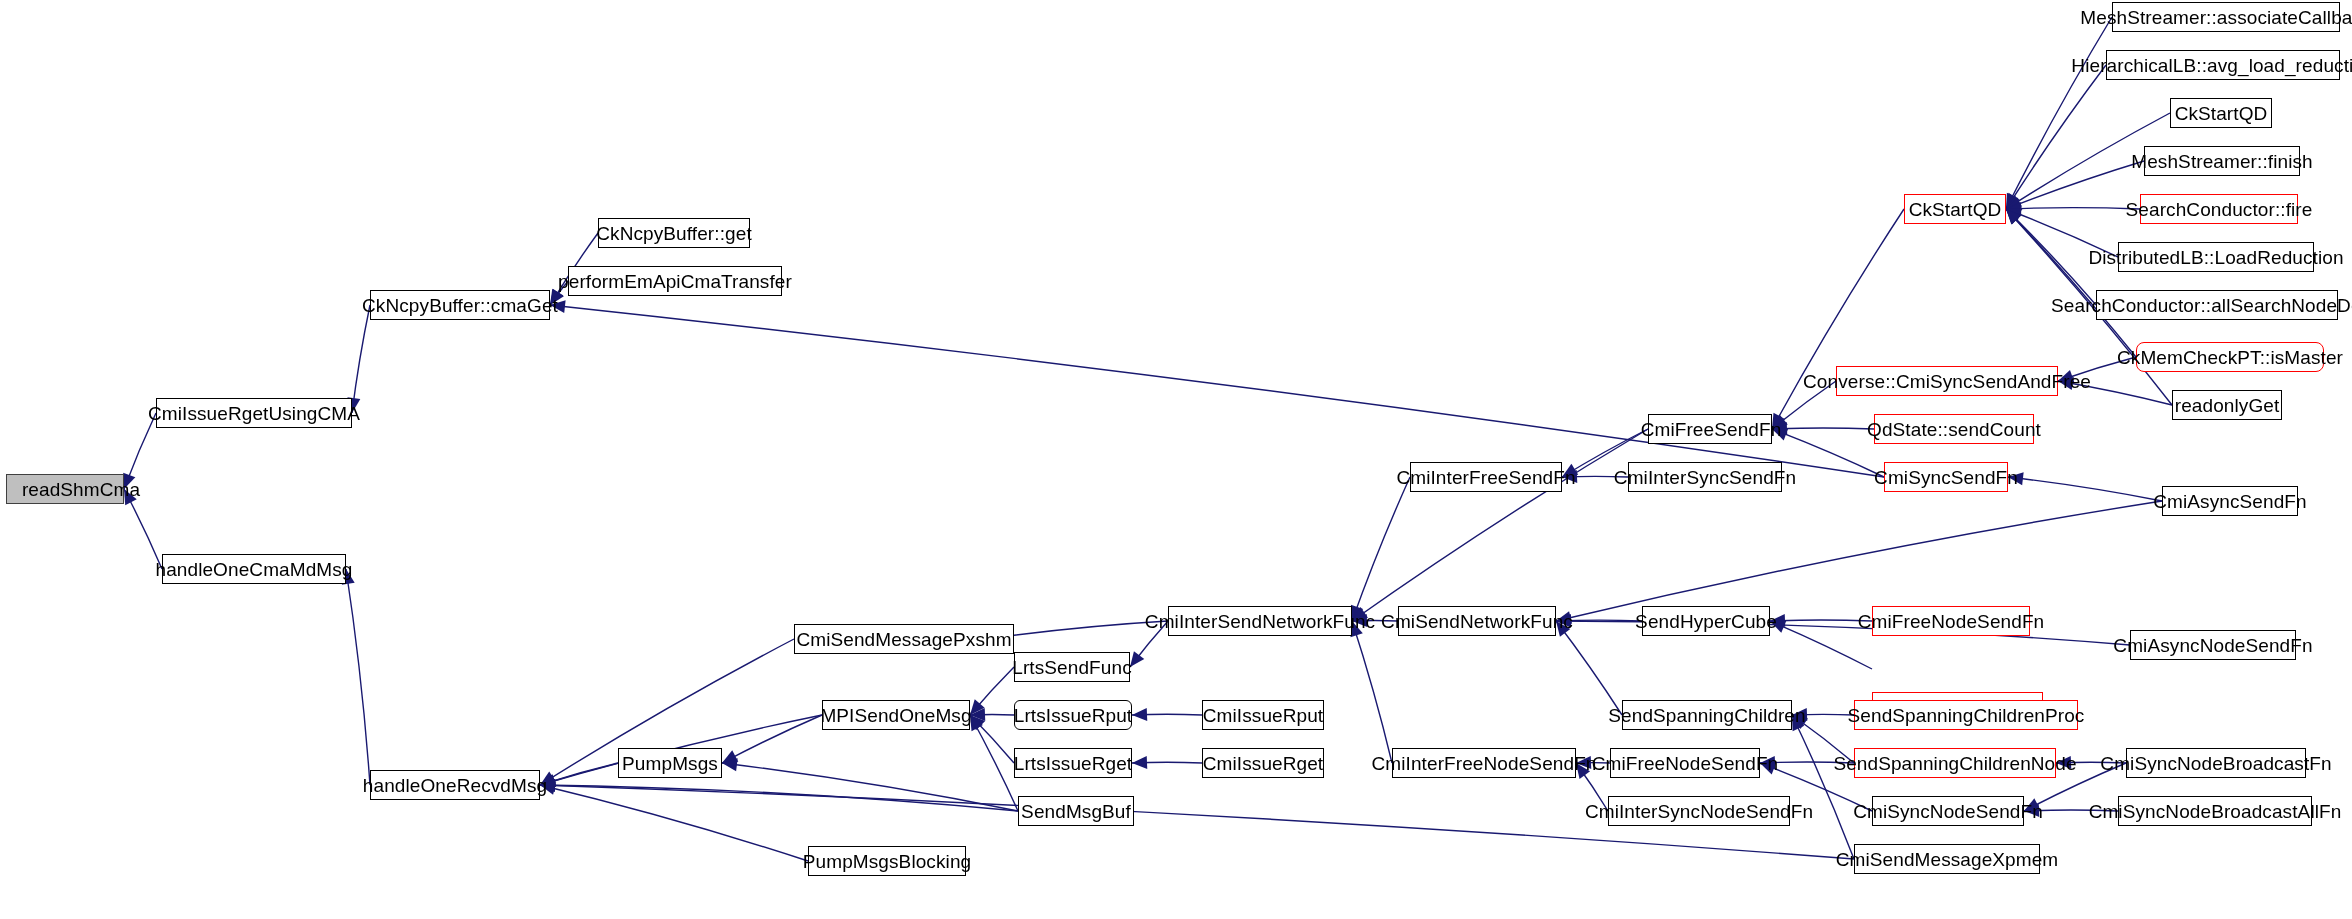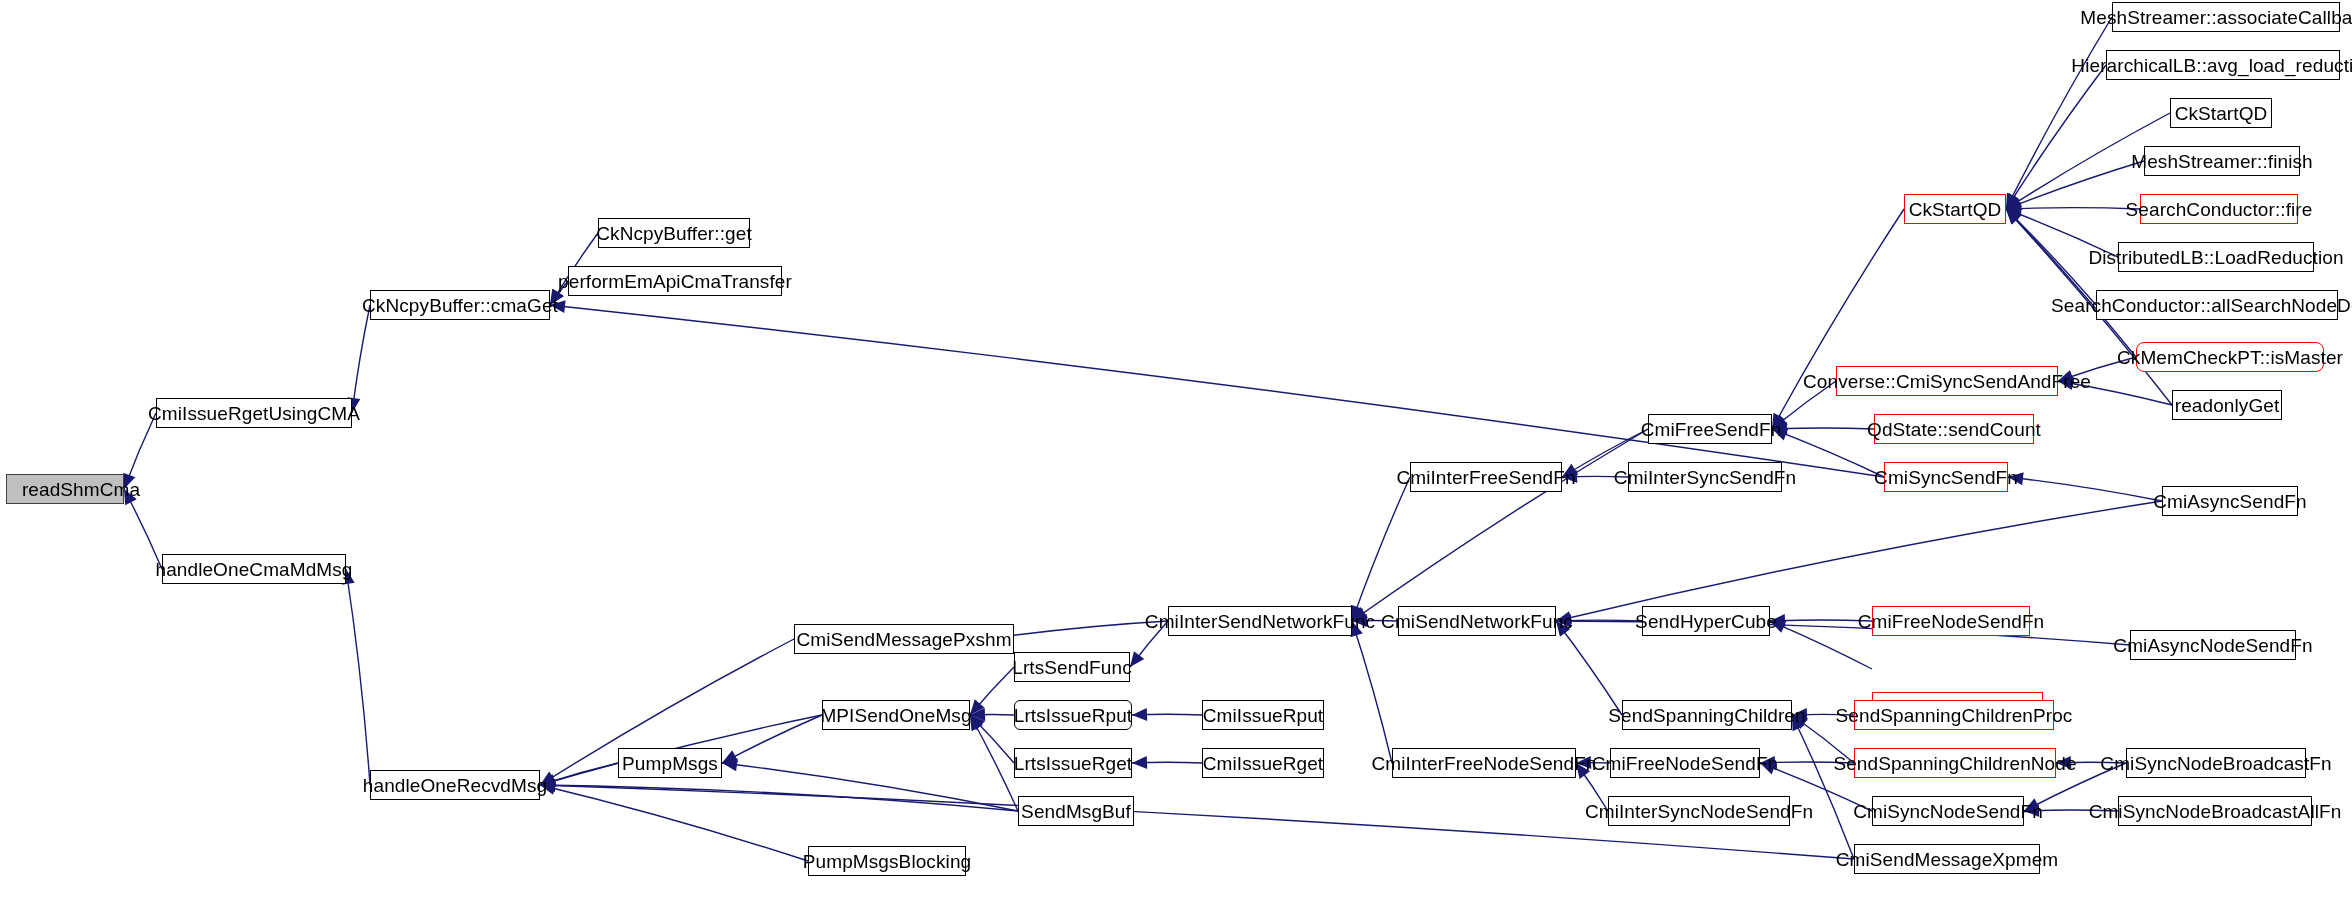--- a/index.html
+++ b/index.html
@@ -177,21 +177,21 @@
       <div class="node" style="left: 1202px; top: 748px; width: 122px;">CmiIssueRget</div>
       <div class="node" style="left: 618px; top: 748px; width: 104px;">PumpMsgs</div>
       <div class="node" style="left: 1018px; top: 796px; width: 116px;">SendMsgBuf</div>
       <div class="node" style="left: 808px; top: 846px; width: 158px;">PumpMsgsBlocking</div>
       <div class="node" style="left: 1168px; top: 606px; width: 184px;">CmiInterSendNetworkFunc</div>
       <div class="node" style="left: 1398px; top: 606px; width: 158px;">CmiSendNetworkFunc</div>
       <div class="node" style="left: 1642px; top: 606px; width: 128px;">SendHyperCube</div>
       <div class="node red" style="left: 1872px; top: 606px; width: 158px;">CmiFreeNodeSendFn</div>
       <div class="node red" style="left: 1872px; top: 692px; width: 171px;">SendHyperCubeNode</div>
       <div class="node" style="left: 1622px; top: 700px; width: 170px;">SendSpanningChildren</div>
-      <div class="node red" style="left: 1854px; top: 700px; width: 200px;">SendSpanningChildrenProc</div>
+      <div class="node red" style="left: 1854px; top: 700px; width: 224px;">SendSpanningChildrenProc</div>
       <div class="node red" style="left: 1854px; top: 748px; width: 202px;">SendSpanningChildrenNode</div>
       <div class="node" style="left: 1392px; top: 748px; width: 184px;">CmiInterFreeNodeSendFn</div>
       <div class="node" style="left: 1610px; top: 748px; width: 150px;">CmiFreeNodeSendFn</div>
       <div class="node" style="left: 1608px; top: 796px; width: 182px; text-align: right;">CmiInterSyncNodeSendFn</div>
       <div class="node" style="left: 1872px; top: 796px; width: 152px;">CmiSyncNodeSendFn</div>
       <div class="node" style="left: 1854px; top: 844px; width: 186px;">CmiSendMessageXpmem</div>
       <div class="node" style="left: 2130px; top: 630px; width: 166px;">CmiAsyncNodeSendFn</div>
       <div class="node" style="left: 2126px; top: 748px; width: 180px;">CmiSyncNodeBroadcastFn</div>
       <div class="node" style="left: 2118px; top: 796px; width: 194px;">CmiSyncNodeBroadcastAllFn</div>
       <div class="node" style="left: 1410px; top: 462px; width: 152px;">CmiInterFreeSendFn</div>

